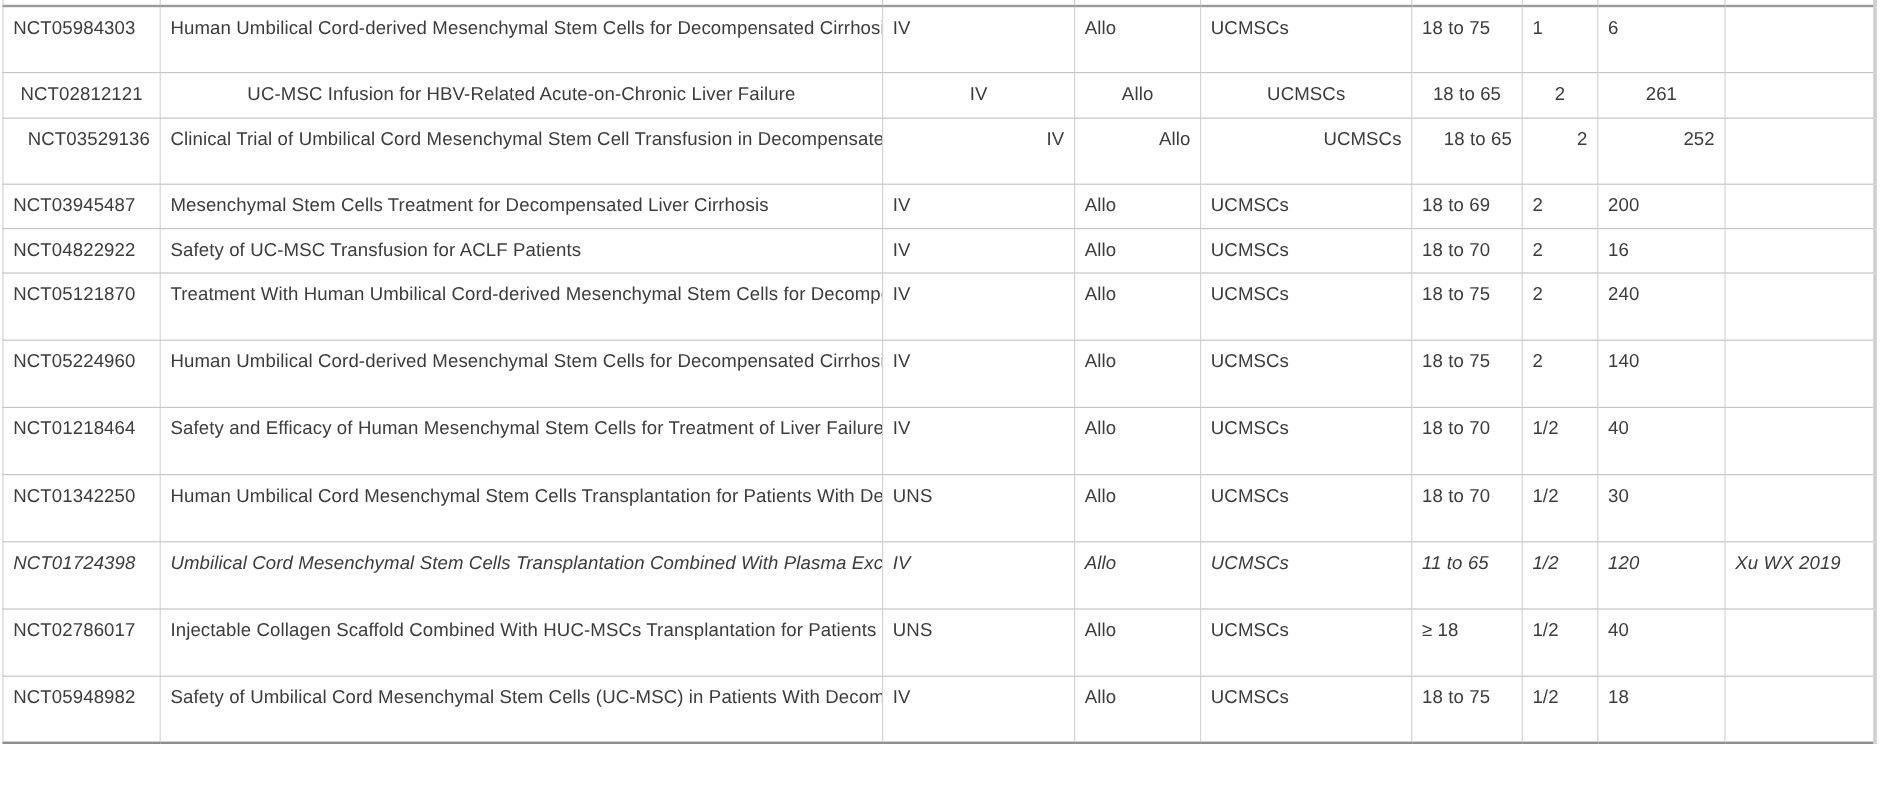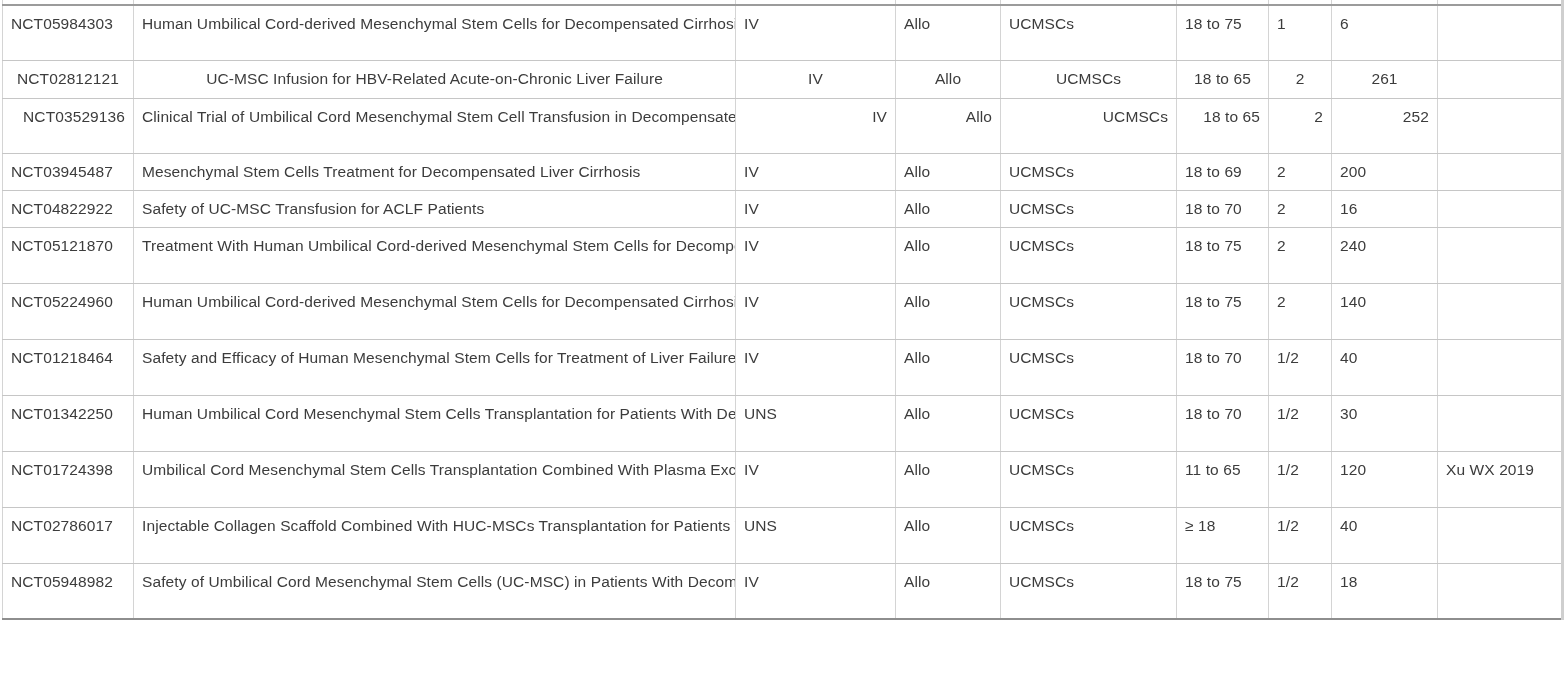--- a/index.html
+++ b/index.html
@@ -173,21 +173,21 @@
     <td class="c-title">Human Umbilical Cord Mesenchymal Stem Cells Transplantation for Patients
 With Decompensated Liver Cirrhosis</td>
     <td class="c-route">UNS</td>
     <td class="c-graft">Allo</td>
     <td class="c-cell-type">UCMSCs</td>
     <td class="c-age">18 to 70</td>
     <td class="c-phase">1/2</td>
     <td class="c-enroll">30</td>
     <td class="c-ref"></td>
   </tr>
-        <tr class="data-row" style="height: 56px;">
+        <tr class="data-row" style="height: 56px; font-style: italic;">
     <td class="c-nct">NCT01724398</td>
     <td class="c-title">Umbilical Cord Mesenchymal Stem Cells Transplantation Combined With
 Plasma Exchange for Patients With Liver Failure</td>
     <td class="c-route">IV</td>
     <td class="c-graft">Allo</td>
     <td class="c-cell-type">UCMSCs</td>
     <td class="c-age">11 to 65</td>
     <td class="c-phase">1/2</td>
     <td class="c-enroll">120</td>
     <td class="c-ref">Xu WX 2019</td>

